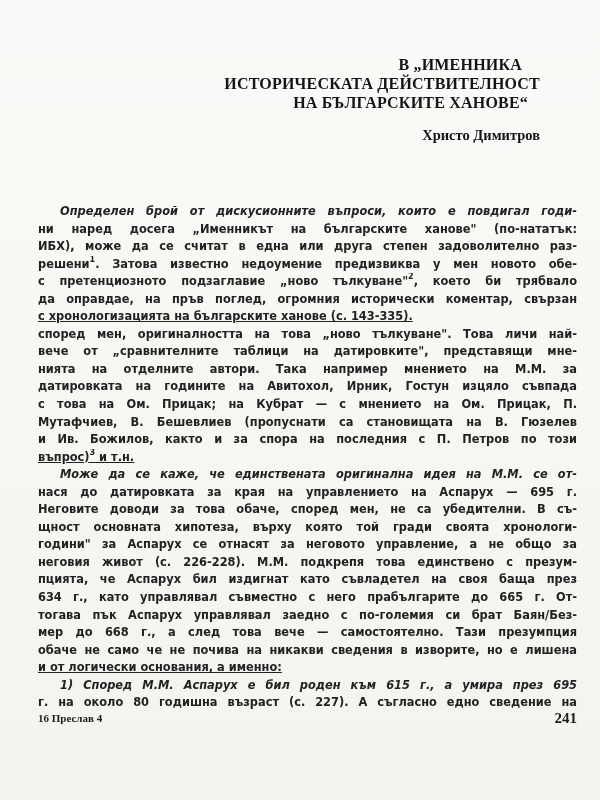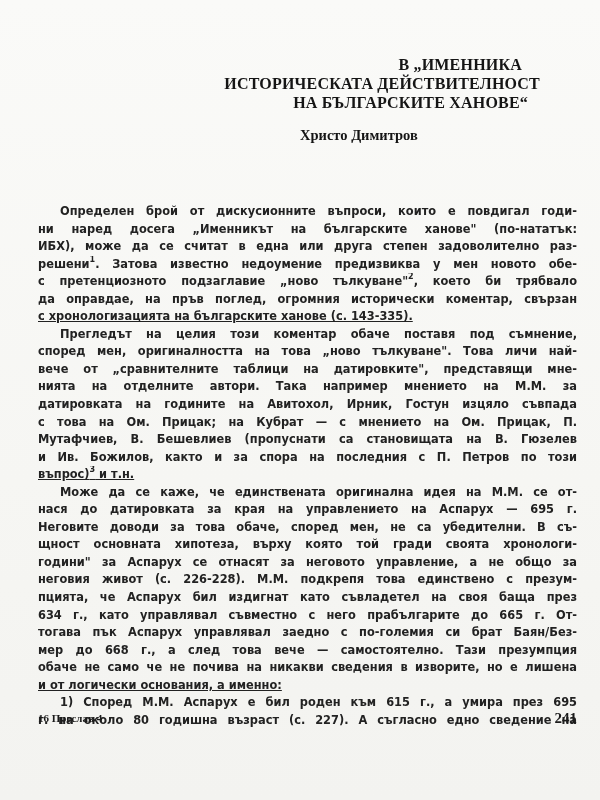--- a/index.html
+++ b/index.html
@@ -36,21 +36,21 @@
       white-space: nowrap;
     }
     .title-block .tl1 { text-align: right; padding-right: 0; }
     .title-block .tl2 { text-align: right; padding-right: 18px; }
     .title-block .tl3 { text-align: right; padding-right: 12px; }
     .author {
       position: absolute;
       left: 300px;
       top: 127px;
       width: 240px;
-      text-align: left;
+      text-align: right;
       font-family: "Liberation Serif", "DejaVu Serif", serif;
       font-weight: bold;
       font-size: 14.5px;
       color: #151515;
     }
     .body-text {
       position: absolute;
       left: 38px;
       top: 203px;
       width: 539px;
@@ -61,21 +61,21 @@
       color: #222;
     }
     .line {
       display: block;
       height: 17.55px;
       white-space: nowrap;
       text-align: justify;
       text-align-last: justify;
       overflow: hidden;
     }
-    .line.indent { padding-left: 22px; }
+    .line.indent { padding-left: 22px; font-style: italic; }
     .line.last { text-align-last: left; text-decoration: underline; }
     sup {
       font-size: 8px;
       line-height: 0;
       vertical-align: 6px;
     }
     .footer {
       position: absolute;
       left: 38px;
       top: 710px;
@@ -115,21 +115,20 @@
   <div class="body-text">
 
     <span class="line indent">Определен брой от дискусионните въпроси, които е повдигал годи-</span>
     <span class="line">ни наред досега „Именникът на българските ханове" (по-нататък:</span>
     <span class="line">ИБХ), може да се считат в една или друга степен задоволително раз-</span>
     <span class="line"><span>решени</span><sup>1</sup><span>. Затова известно недоумение предизвиква у мен новото обе-</span></span>
     <span class="line"><span>с претенциозното подзаглавие „ново тълкуване"</span><sup>2</sup><span>, което би трябвало</span></span>
     <span class="line">да оправдае, на пръв поглед, огромния исторически коментар, свързан</span>
     <span class="line last">с хронологизацията на българските ханове (с. 143-335).</span>
 
-    <span class="line indent">Прегледът на целия този коментар обаче поставя под съмнение,</span>
     <span class="line">според мен, оригиналността на това „ново тълкуване". Това личи най-</span>
     <span class="line">вече от „сравнителните таблици на датировките", представящи мне-</span>
     <span class="line">нията на отделните автори. Така например мнението на М.М. за</span>
     <span class="line">датировката на годините на  Авитохол, Ирник, Гостун изцяло съвпада</span>
     <span class="line">с това на Ом. Прицак; на Кубрат — с мнението на Ом. Прицак, П.</span>
     <span class="line">Мутафчиев, В. Бешевлиев (пропуснати са становищата на В. Гюзелев</span>
     <span class="line">и Ив. Божилов, както и за спора на последния с П. Петров по този</span>
     <span class="line last"><span>въпрос)</span><sup>3</sup><span> и т.н.</span></span>
 
     <span class="line indent">Може да се каже, че единствената оригинална идея на М.М. се от-</span>

